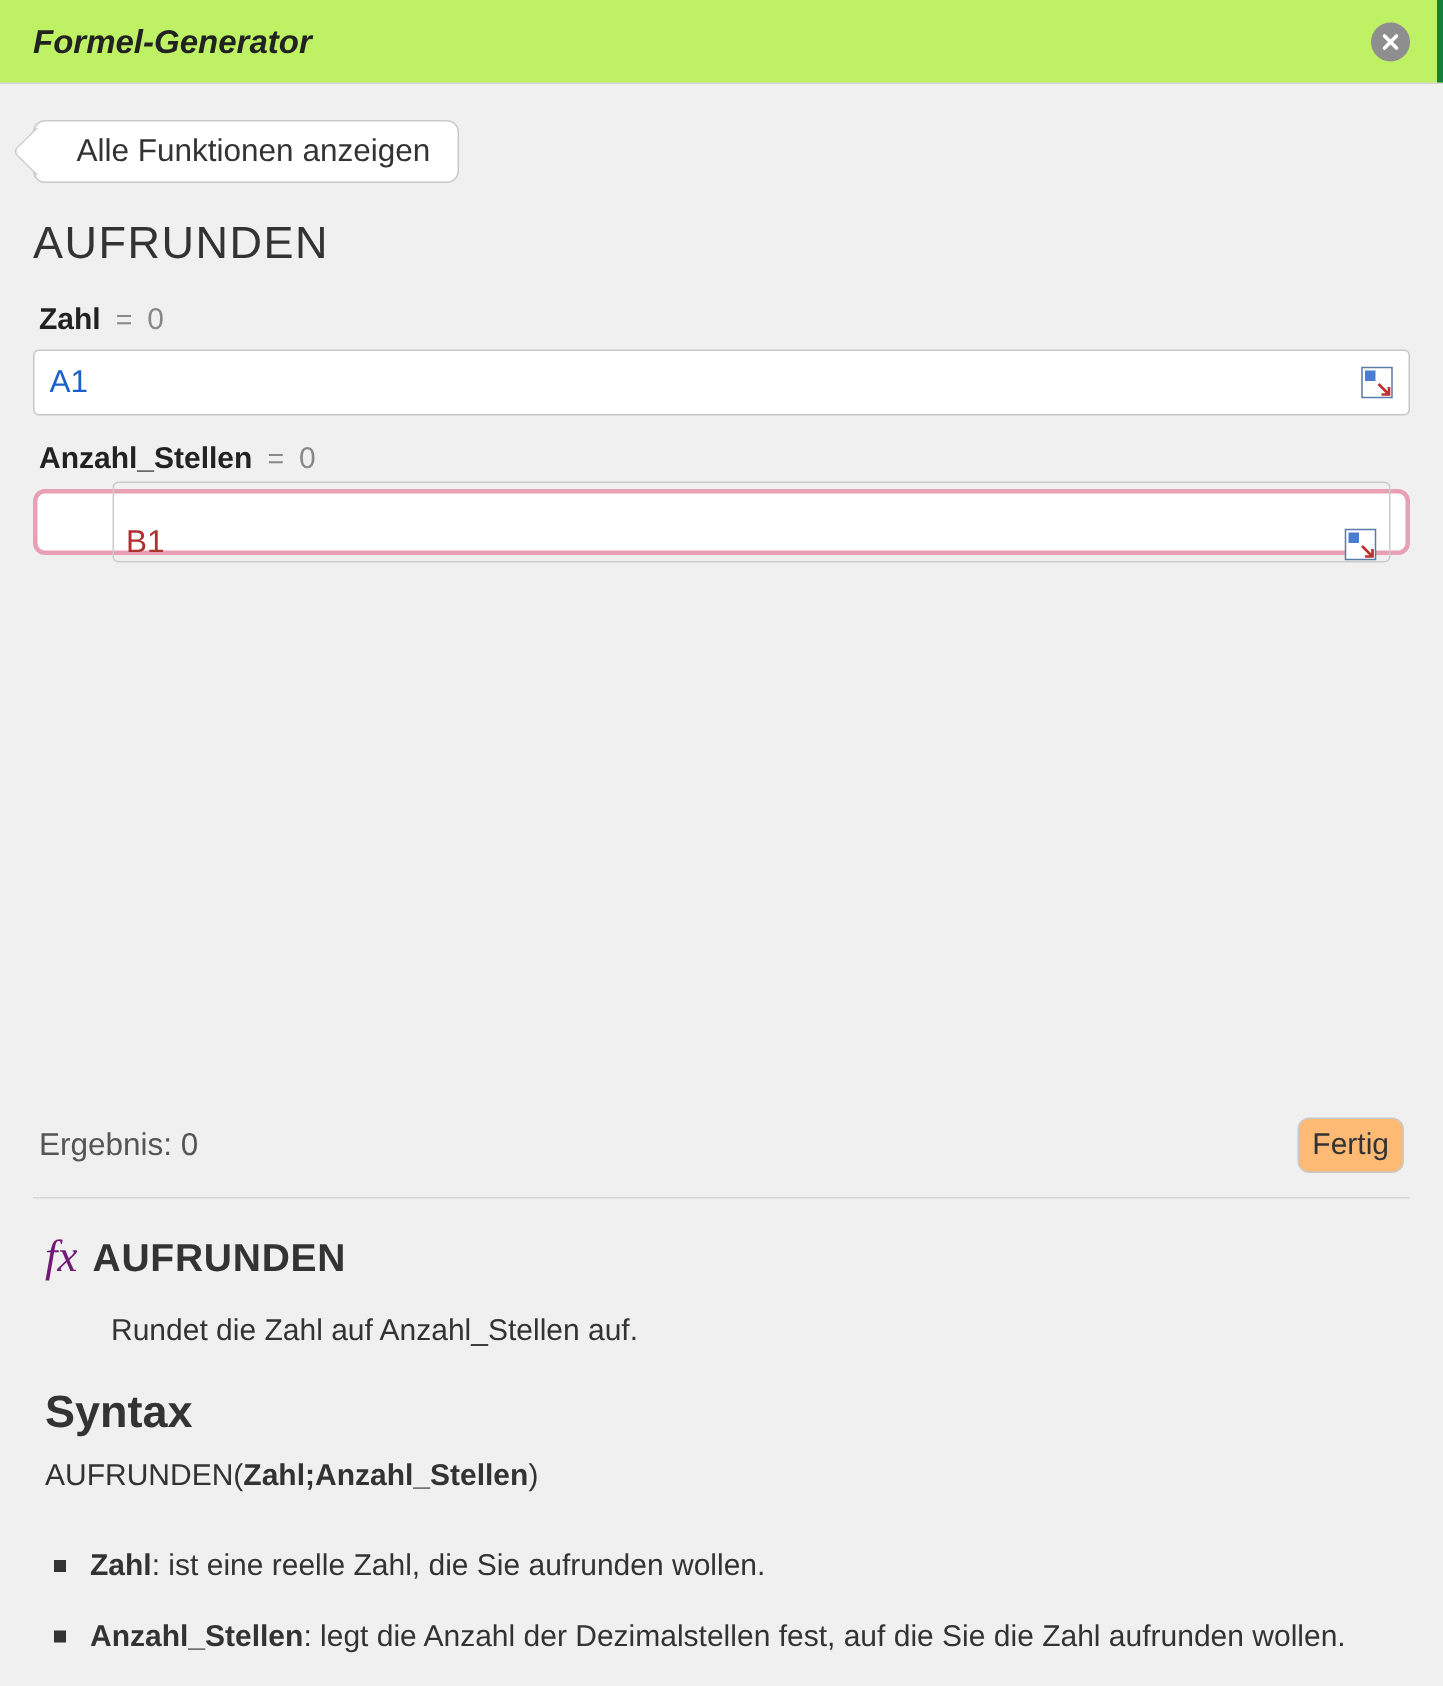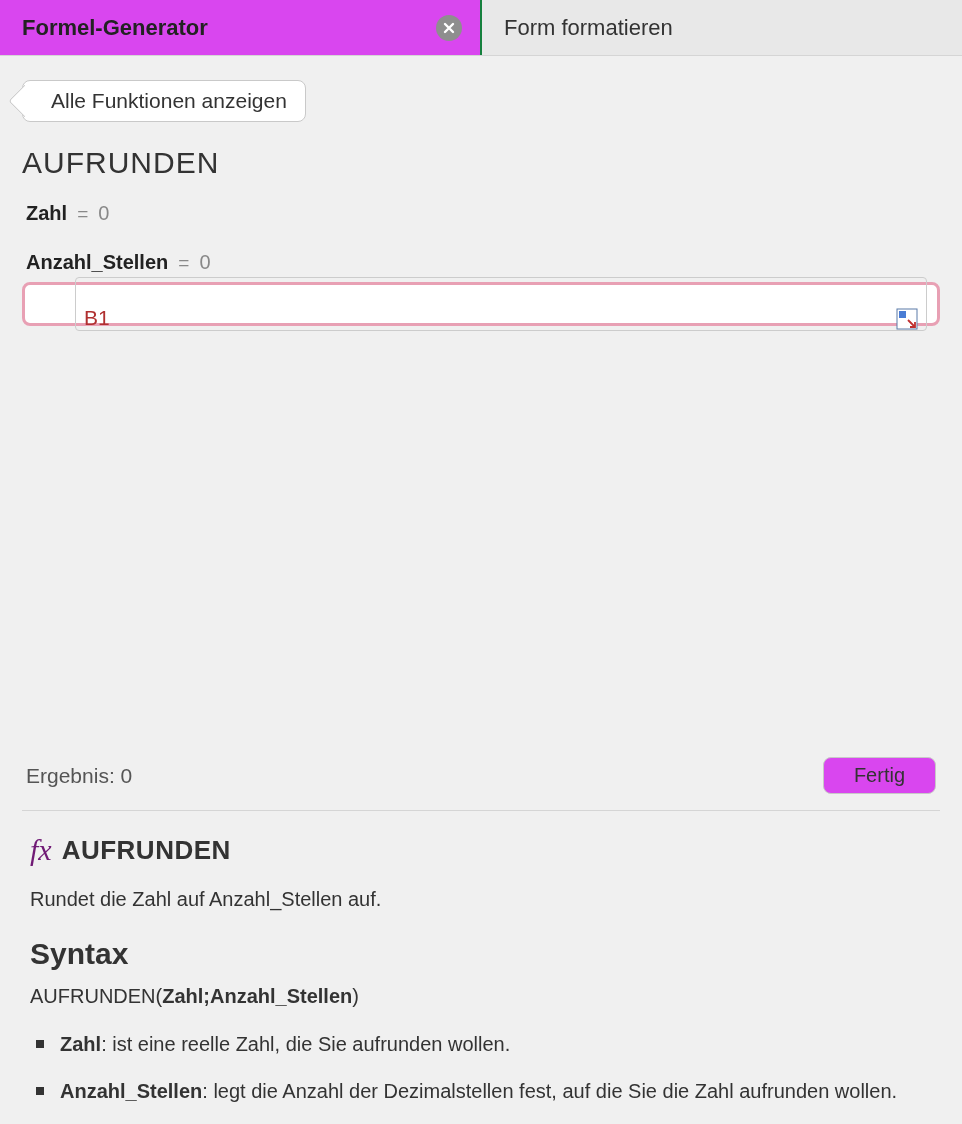--- a/index.html
+++ b/index.html
@@ -20,24 +20,25 @@
     .tab {
       flex: 1;
       display: flex;
       align-items: center;
       padding: 0 22px;
       font-size: 22px;
       color: #444;
       position: relative;
     }
     .tab.active {
-      background: #d946ef;
+      background: #bef264;
       font-weight: 600;
       color: #222;
-      border-right: 2px solid #15803d;
+      border-right: 4px solid #15803d;
+      font-style: italic;
     }
     .tab.inactive {
       background: #e8e8e8;
       font-weight: 500;
       color: #333;
     }
     .tab-close {
       position: absolute;
       right: 18px;
       top: 50%;
@@ -147,24 +148,24 @@
       display: flex;
       align-items: center;
       padding: 8px 4px 16px 4px;
       border-bottom: 1px solid #d5d5d5;
       font-size: 21px;
       color: #555;
       gap: 23px;
     }
     .result-row .left { flex: 1; }
     .done-btn {
-      background: #d946ef;
+      background: #fdba74;
       border: 1px solid #c8c8c8;
       border-radius: 8px;
-      padding: 6px 30px;
+      padding: 6px 9px;
       font-size: 20px;
       color: #333;
       cursor: pointer;
     }
     .doc {
       padding: 22px 8px 0 8px;
       font-size: 20px;
       color: #333;
     }
     .doc-title-row {
@@ -178,23 +179,23 @@
       font-style: italic;
       font-size: 30px;
       color: #701a75;
       font-weight: 500;
     }
     .doc-func-name {
       font-size: 26px;
       font-weight: 700;
       letter-spacing: 0.5px;
     }
-    .doc-desc { margin-bottom: 24px; line-height: 1.4; }
+    .doc-desc { margin-bottom: 24px; line-height: 1.4; margin-left: 44px; }
     .doc-h { font-size: 30px; font-weight: 700; margin-bottom: 14px; }
-    .doc-sig { margin-bottom: 22px; }
+    .doc-sig { margin-bottom: 34px; }
     .doc-sig b { font-weight: 700; }
     ul.doc-list { list-style: none; padding-left: 4px; }
     ul.doc-list li {
       position: relative;
       padding-left: 26px;
       margin-bottom: 18px;
       line-height: 1.45;
     }
     ul.doc-list li::before {
       content: "";
@@ -212,38 +213,45 @@
 
 <div class="tabs">
   <div class="tab active">
     <span>Formel-Generator</span>
     <span class="tab-close">
       <svg viewBox="0 0 14 14">
           <path d="M3 3 L11 11 M11 3 L3 11" stroke="#fff" stroke-width="2.4" stroke-linecap="round"></path>
         </svg>
     </span>
   </div>
-  <div class="tab inactive">
-    <span>Form formatieren</span>
-  </div>
 </div>
 
 <div class="panel">
 
   <div class="breadcrumb">
     <span>Alle Funktionen anzeigen</span>
   </div>
 
   <div class="func-title">AUFRUNDEN</div>
 
   <div class="param-block">
     <div class="param-label-row">
       <span class="param-name">Zahl</span>
       <span class="param-eq">=</span>
       <span class="param-val">0</span>
+    </div>
+    <div class="input-row">
+      <input class="input-text blue" value="A1" style="">
+      <span class="picker-icon">
+        <svg viewBox="0 0 22 22">
+          <rect x="1" y="1" width="20" height="20" fill="#fff" stroke="#5a7aa8" stroke-width="1"></rect>
+          <rect x="3" y="3" width="7" height="7" fill="#4a7cd4"></rect>
+          <path d="M12 12 L19 19 M19 14 V19 H14" stroke="#c03030" stroke-width="1.8" fill="none"></path>
+        </svg>
+      </span>
     </div>
   </div>
 
   <div class="param-block">
     <div class="param-label-row">
       <span class="param-name">Anzahl_Stellen</span>
       <span class="param-eq">=</span>
       <span class="param-val">0</span>
     </div>
     <div class="input-row focused">

